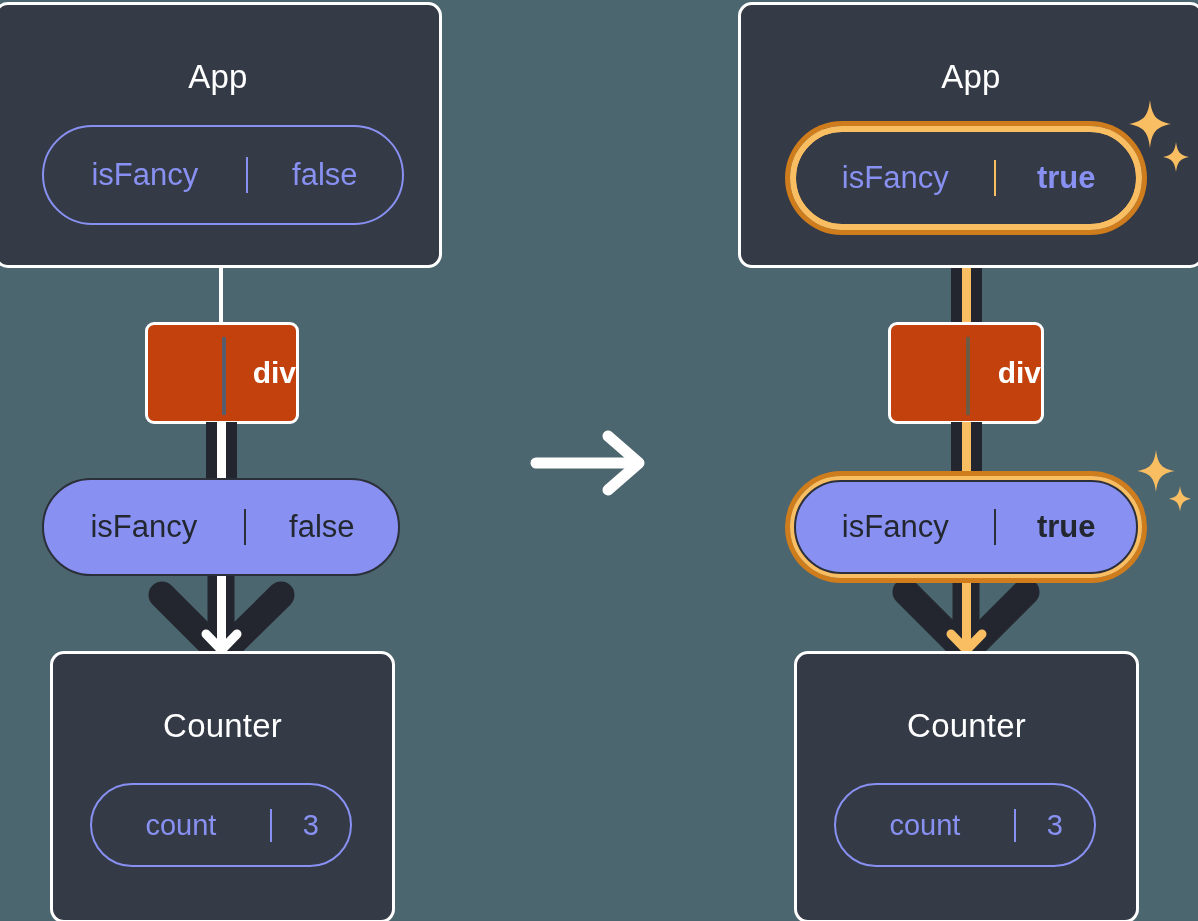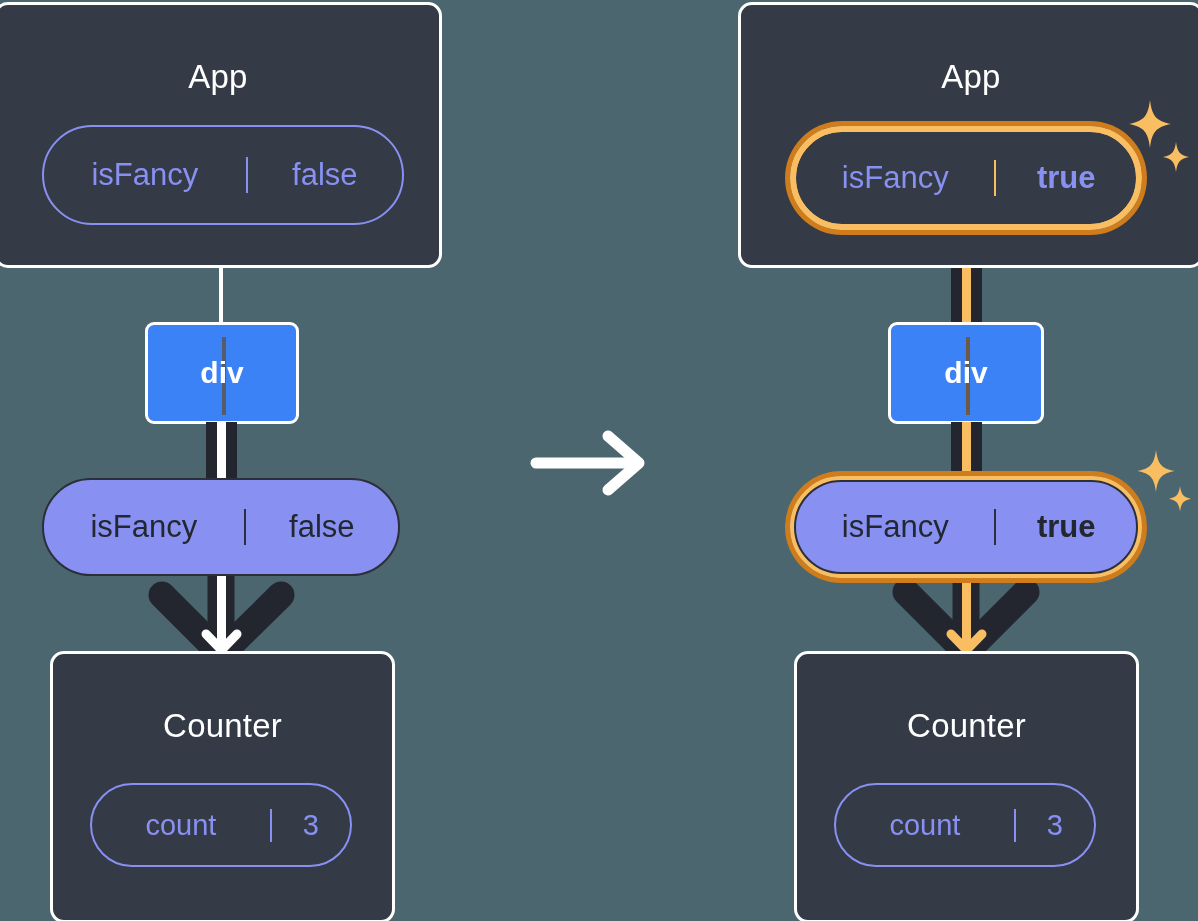--- a/index.html
+++ b/index.html
@@ -26,25 +26,25 @@
     text-align:center;
     color:#ffffff;
     font-size:33px;
     letter-spacing:.2px;
     white-space:nowrap;
   }
 
   
   .divnode{
     position:absolute;
-    background:#3b82f6;
+    background:#c2410c;
     border:3px solid #ffffff;
     border-radius:9px;
     box-sizing:border-box;
-    display:flex;align-items:center;justify-content:center;
+    display:flex;align-items:center;justify-content:flex-end;
     color:#ffffff;
     font-size:30px;
     font-weight:bold;
   }
   .divnode span{position:relative;z-index:3;}
 
   
   .pill{
     position:absolute;
     box-sizing:border-box;

